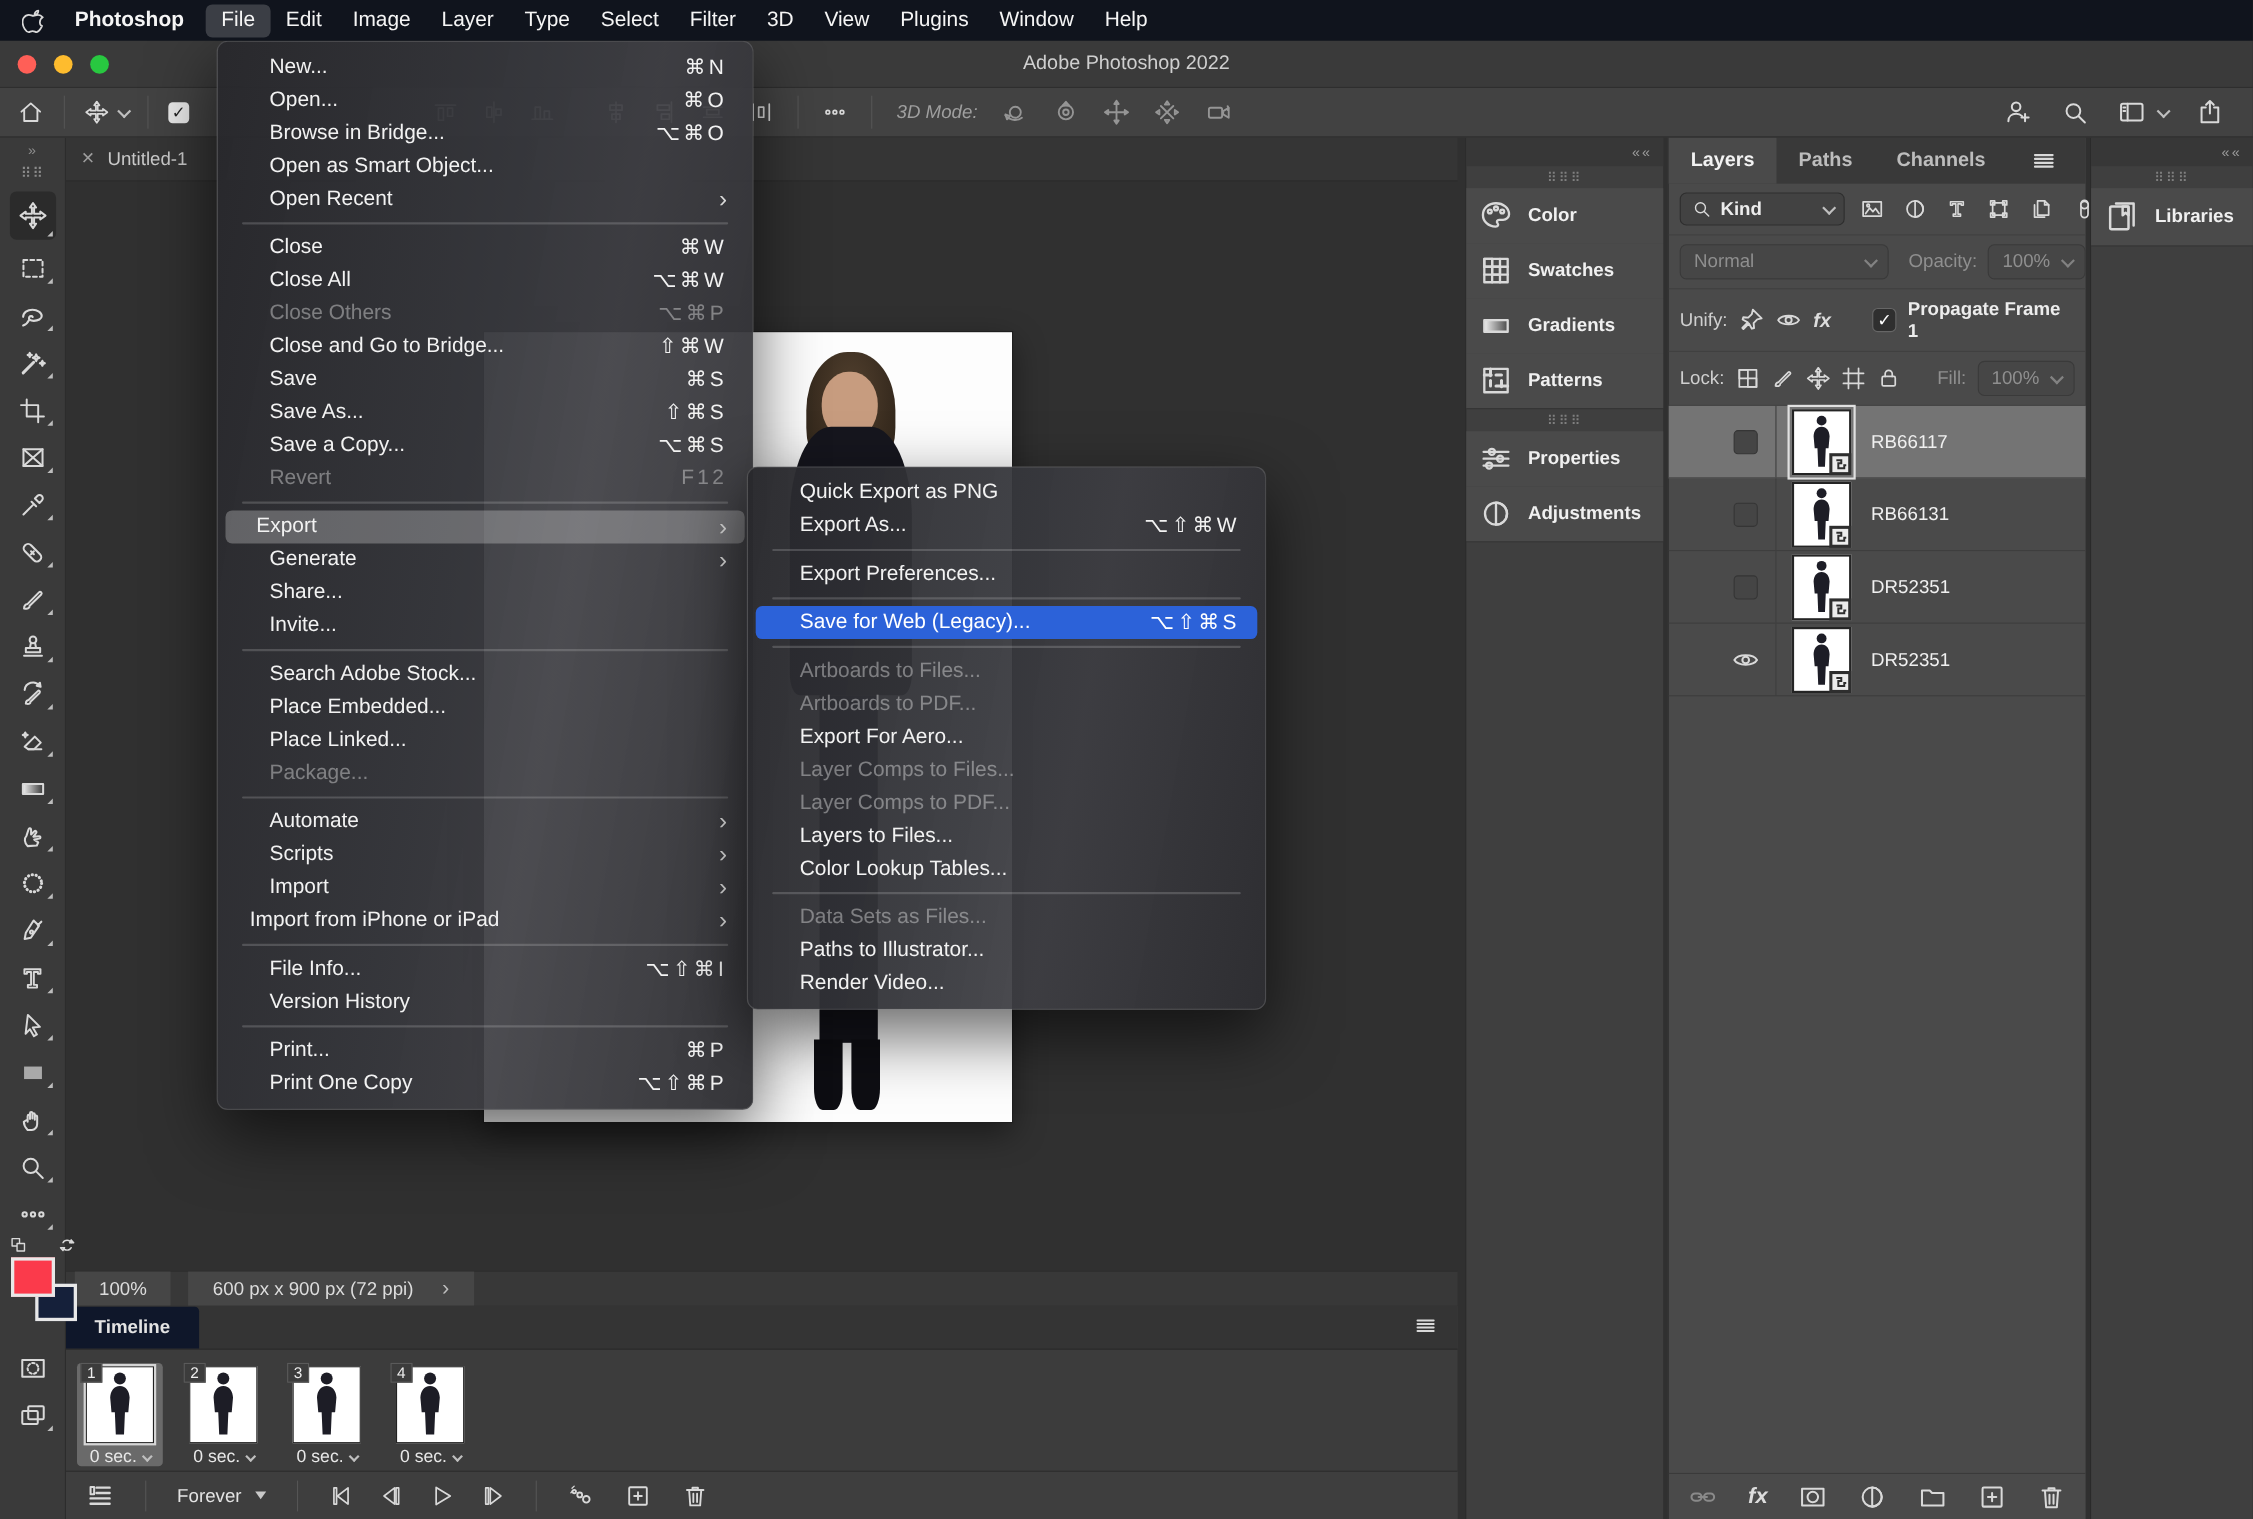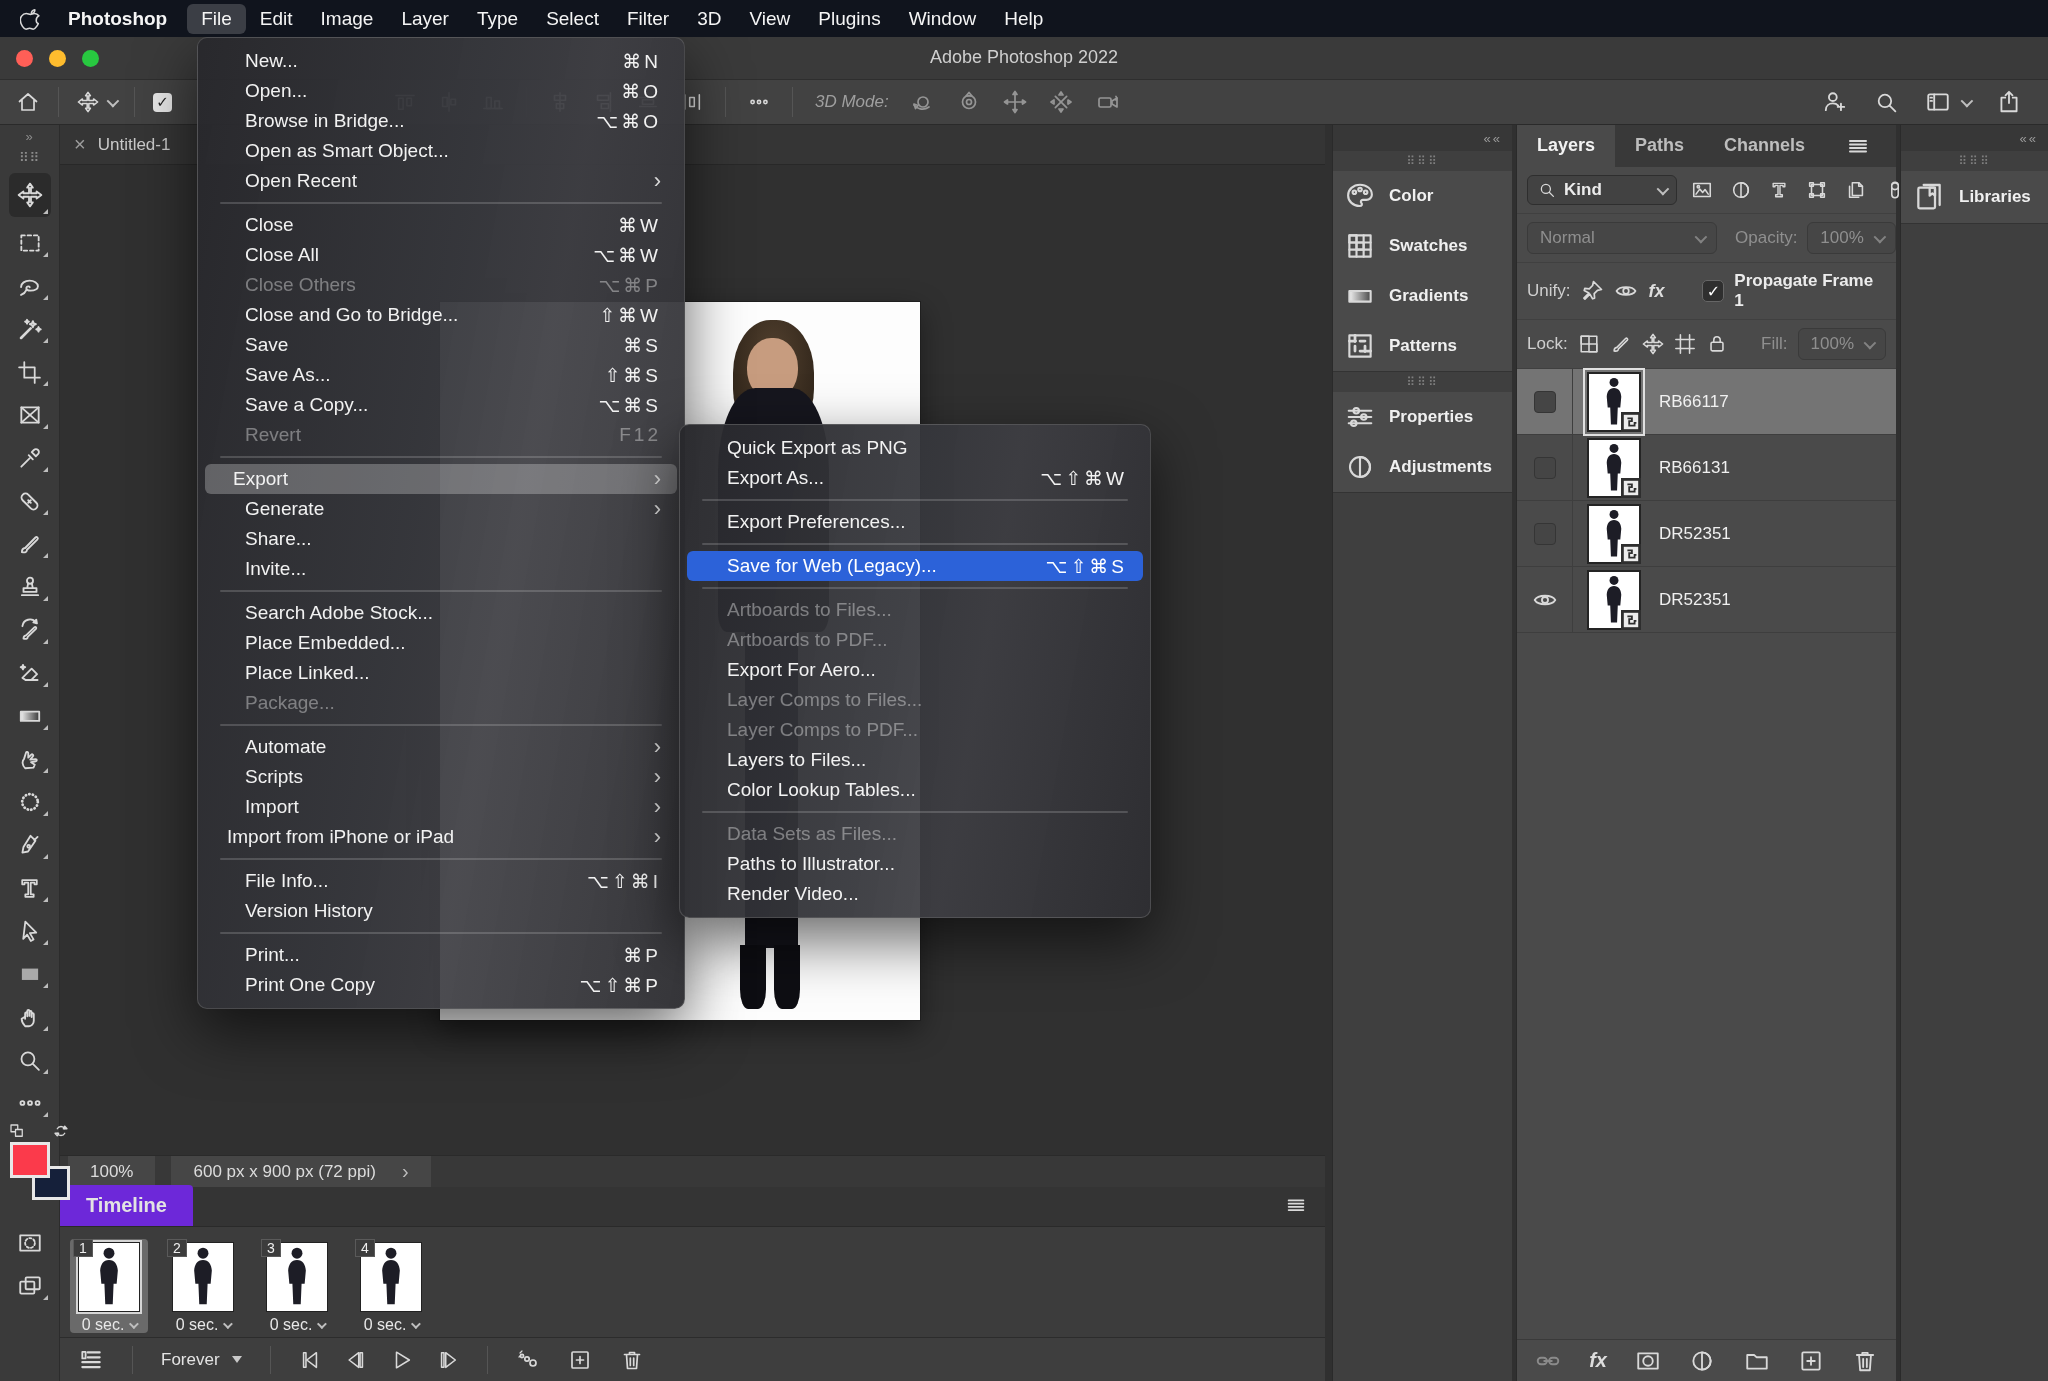--- a/index.html
+++ b/index.html
@@ -56,21 +56,21 @@
   .torso{position:absolute;left:58%;top:12%;width:23%;height:34%;background:#16161e;border-radius:34% 34% 8% 8%;}
   .legs{position:absolute;left:63.5%;top:46%;width:11%;height:44%;background:#14141b;}
   .boot-l{position:absolute;left:62.5%;bottom:1.5%;width:5.5%;height:9%;background:#0e0e13;border-radius:0 0 30% 30%;}
   .boot-r{position:absolute;left:69.5%;bottom:1.5%;width:5.5%;height:9%;background:#0e0e13;border-radius:0 0 30% 30%;}
   .statusbar{position:absolute;left:60px;top:1155px;width:1265px;height:32px;background:#383838;border-top:1px solid #2a2a2a;display:flex;align-items:center;gap:16px;padding-left:8px;z-index:2;}
   .st-field{background:#464646;height:32px;display:flex;align-items:center;color:#dcdcdc;font-size:17px;padding:0 22px;gap:26px;}
 
   
   .timeline{position:absolute;left:60px;top:1187px;width:1265px;bottom:0;background:#3c3c3c;z-index:2;}
   .tl-tabs{height:40px;background:#343434;border-bottom:1px solid #2a2a2a;display:flex;align-items:flex-end;}
-  .tl-tab{background:#6d28d9;color:#e3e3e3;font-size:20px;font-weight:bold;padding:9px 26px;border-radius:4px 4px 0 0;}
+  .tl-tab{background:#0f172a;color:#e3e3e3;font-size:17px;font-weight:bold;padding:9px 26px;border-radius:4px 4px 0 0;}
   .tl-menu{margin-left:auto;padding:10px 18px;}
   .tl-frames{display:flex;gap:16px;padding:12px 0 0 10px;height:106px;}
   .frame{width:78px;display:flex;flex-direction:column;align-items:center;border-radius:4px;padding:3px 3px 0;}
   .frame[data-selected="true"]{background:#6a6a6a;}
   .fthumb{position:relative;width:62px;height:72px;background:#fff;border:1px solid #222;}
   .frame[data-selected="true"] .fthumb{outline:2px solid #d5d5d5;}
   .fnum{position:absolute;left:-6px;top:-4px;background:#3c3c3c;color:#eee;font-size:14px;padding:0 5px;border:1px solid #5a5a5a;}
   .fdur{color:#e8e8e8;font-size:16px;display:flex;align-items:center;gap:5px;padding:4px 0;}
   .tl-controls{position:absolute;left:0;right:0;bottom:0;height:44px;background:#3e3e3e;border-top:1px solid #2c2c2c;display:flex;align-items:center;gap:28px;padding:0 18px;color:#ddd;}
   .tl-loop{display:flex;align-items:center;gap:12px;font-size:17px;color:#e3e3e3;}
@@ -92,21 +92,21 @@
   .lp-tab[data-active="true"]{background:var(--panel);color:#f2f2f2;}
   .lp-burger{margin-left:auto;align-self:center;padding-right:14px;}
   .lp-row{display:flex;align-items:center;gap:10px;padding:8px 10px;border-bottom:1px solid #404040;}
   .kind{display:flex;align-items:center;gap:8px;background:#424242;border:1px solid #2e2e2e;border-radius:6px;padding:4px 10px;color:#ececec;font-size:17px;font-weight:bold;flex:0 0 150px;justify-content:space-between;}
   .filter-ics{display:flex;align-items:center;gap:17px;margin-left:4px;}
   .select{background:#464646;border:1px solid #3a3a3a;border-radius:6px;color:#8f8f8f;font-size:17px;display:flex;align-items:center;gap:10px;padding:5px 12px;}
   .lbl{color:#cfcfcf;font-size:17px;}
   .lbl.dim{color:#8f8f8f;}
   .checkbox{width:22px;height:22px;border-radius:5px;background:#2f2f2f;border:1px solid #666;color:#fff;font-size:16px;display:flex;align-items:center;justify-content:center;}
   .layer-list{flex:0 0 auto;}
-  .layer-row{display:flex;align-items:center;height:66px;border-bottom:1px solid #3e3e3e;position:relative;}
+  .layer-row{display:flex;align-items:center;height:66px;border-bottom:1px solid #3e3e3e;position:relative;padding-left:42px;}
   .layer-row[data-selected="true"]{background:var(--sel-row);}
   .vis-well{width:56px;align-self:stretch;border-right:1px solid #3e3e3e;display:flex;align-items:center;justify-content:center;}
   .vis-box{width:22px;height:22px;border-radius:4px;background:#454545;border:1px solid #353535;}
   .layer-row .eye{display:none;}
   .layer-row[data-visible="true"] .eye{display:block;}
   .lthumb{position:relative;width:54px;height:60px;background:#fff;border:2px solid #242424;margin-left:14px;}
   .layer-row[data-selected="true"] .lthumb{outline:2px solid #e0e0e0;outline-offset:2px;}
   .sobadge{position:absolute;right:-2px;bottom:-2px;width:20px;height:20px;background:#2e2e2e;display:flex;align-items:center;justify-content:center;}
   .lname{color:#f0f0f0;font-size:17px;margin-left:18px;}
   .lp-bottom{margin-top:auto;height:42px;border-top:1px solid #3a3a3a;display:flex;align-items:center;justify-content:space-between;padding:0 18px;}

